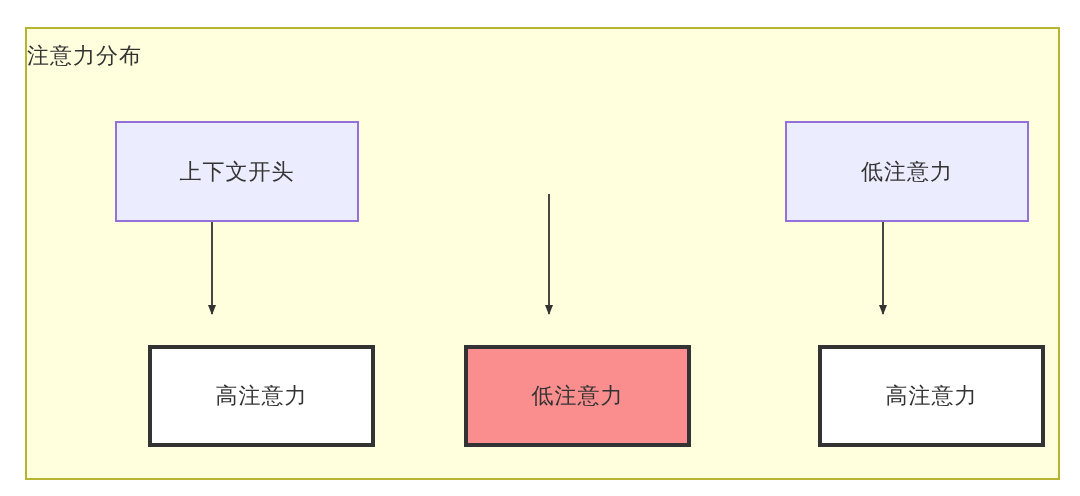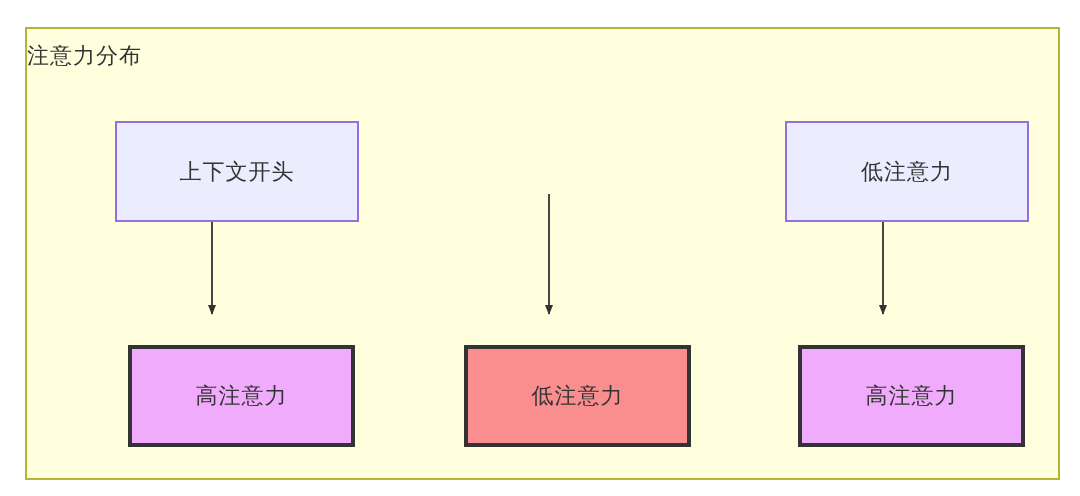--- a/index.html
+++ b/index.html
@@ -68,21 +68,21 @@
     top: 92px;
   }
 
   .node.attention {
     border: 4px solid #333333;
     width: 227px;
     height: 102px;
     top: 316px;
   }
 
-  .node.attention.high { background: #f0abfc; }
+  .node.attention.high { background: #ffffff; margin-left: 20px; }
   .node.attention.low  { background: #fa8e8e; }
 
   
   .col1.context   { left: 88px; }
   .col2.context   { left: 425px; }
   .col3.context   { left: 758px; }
 
   .col1.attention { left: 101px; }
   .col2.attention { left: 437px; }
   .col3.attention { left: 771px; }

